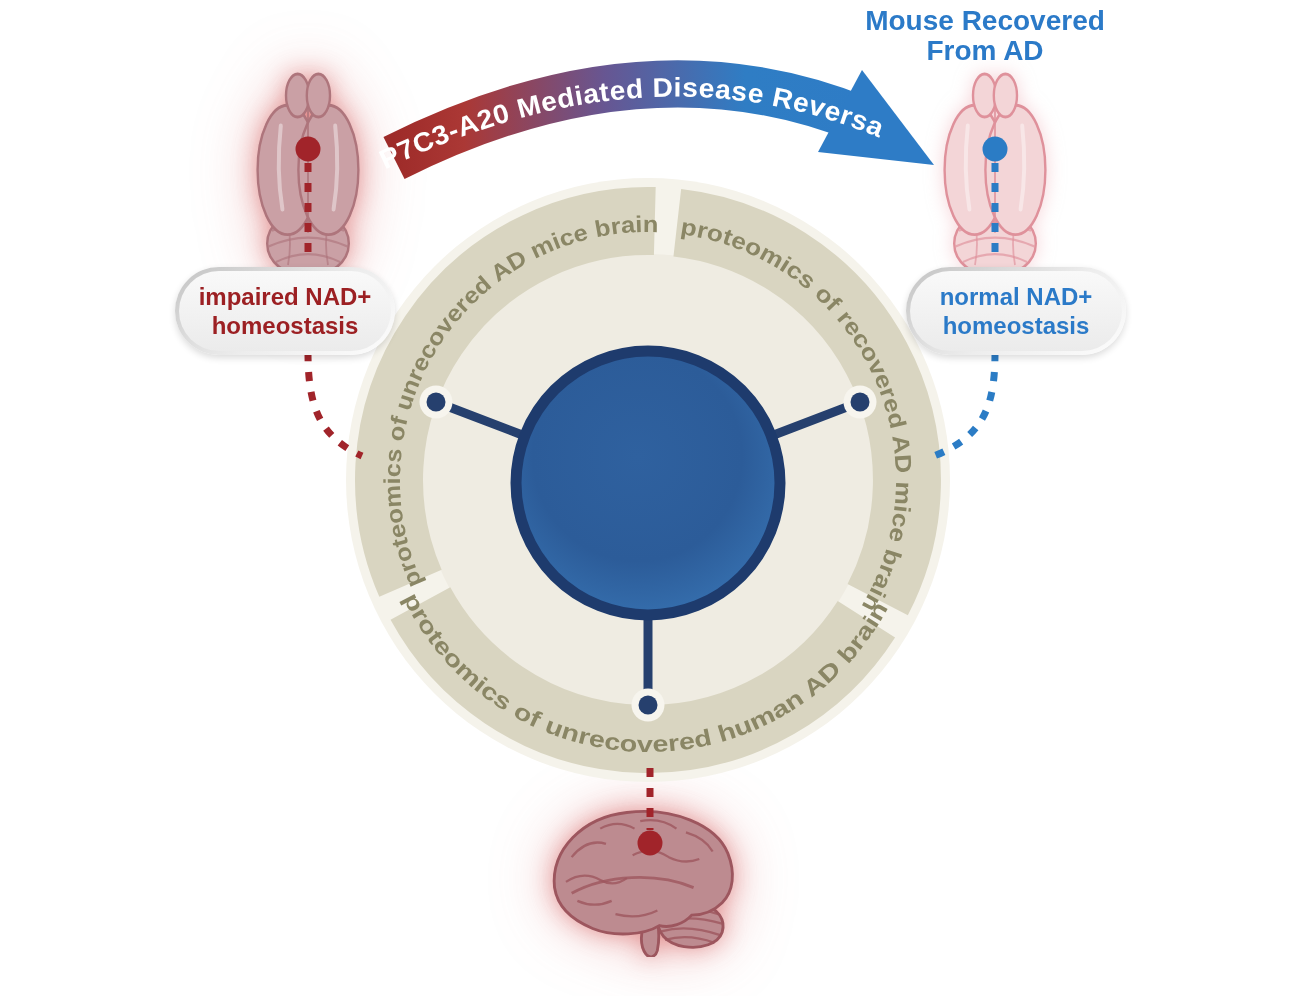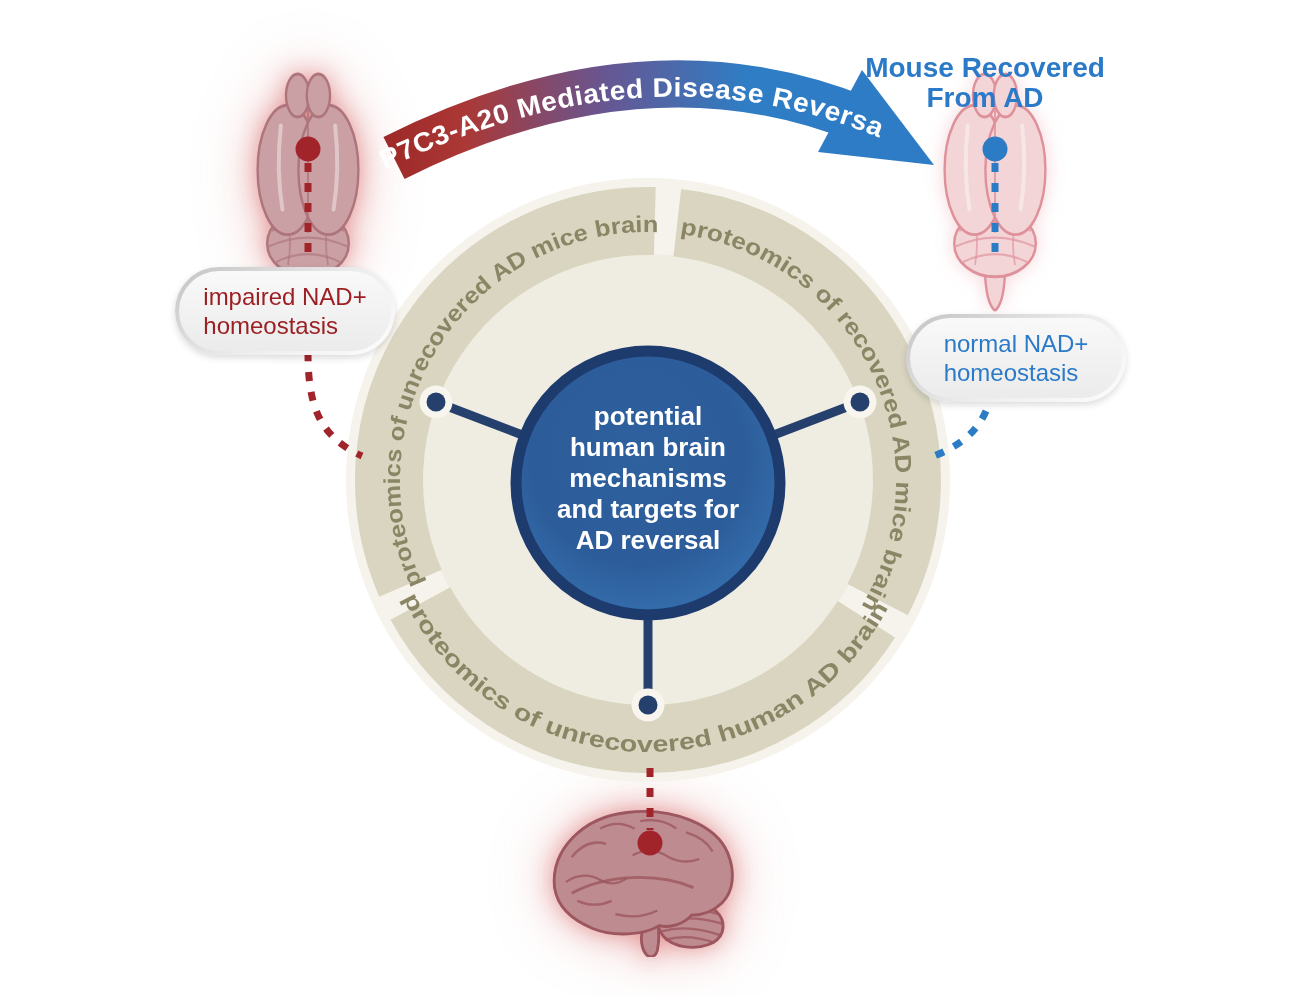--- a/index.html
+++ b/index.html
@@ -4,28 +4,28 @@
 <style>
   html,body{margin:0;padding:0;background:#fff;}
   .canvas{position:relative;width:1294px;height:996px;background:#ffffff;overflow:hidden;
           font-family:"Liberation Sans",sans-serif;}
   .abs{position:absolute;}
   svg{display:block;}
   .layer-brains{z-index:1;}
   .layer-diagram{z-index:2;}
   .title{position:absolute;font-weight:700;text-align:center;white-space:pre-line;z-index:3;}
   .red-text{color:#9c2023;}
-  .blue-text{color:#2b7ac8;margin-top:47px;}
+  .blue-text{color:#2b7ac8;}
   .pill{position:absolute;z-index:3;width:212px;height:80px;border-radius:44px;
         border:4px solid transparent;
         background:linear-gradient(180deg,#f9f9f9,#ebebeb) padding-box,
                    linear-gradient(145deg,#c3c3c3,#ededed 55%,#fdfdfd) border-box;
         box-shadow:0 3px 7px rgba(0,0,0,.14);
         display:flex;align-items:center;justify-content:center;
-        font-weight:400;font-size:24px;line-height:29px;white-space:pre-line;}
+        font-weight:700;font-size:24px;line-height:29px;text-align:center;white-space:pre-line;}
   .center-label{position:absolute;left:508px;top:401px;width:280px;z-index:3;
         font-weight:700;font-size:26px;line-height:31px;color:#ffffff;
         text-align:center;white-space:pre-line;}
   .ring-text{font-weight:700;font-size:23px;fill:#8a8665;}
   .arrow-text{font-weight:700;font-size:27px;fill:#ffffff;letter-spacing:.5px;}
   
   .mb-f{fill:#caa0a5;stroke:#ae757c;stroke-width:3;}
   .mb-line{fill:none;stroke:#ae757c;stroke-width:2.2;opacity:.65;}
   .mb-hl{fill:none;stroke:#ffffff;stroke-width:5;opacity:.4;stroke-linecap:round;}
   .rec .mb-f{fill:#f3d5d7;stroke:#df919b;}
@@ -179,20 +179,15 @@
 
   <div class="title blue-text" style="left:855px;top:6px;width:260px;font-size:28px;line-height:30px;">Mouse Recovered
 From AD</div>
 
   <div class="pill red-text" style="left:175px;top:267px;">impaired NAD+
 homeostasis</div>
 
   <div class="pill blue-text" style="left:906px;top:267px;">normal NAD+
 homeostasis</div>
 
-  <div class="center-label">potential
-human brain
-mechanisms
-and targets for
-AD reversal</div>
 
 
 </div>
 
 </body></html>

